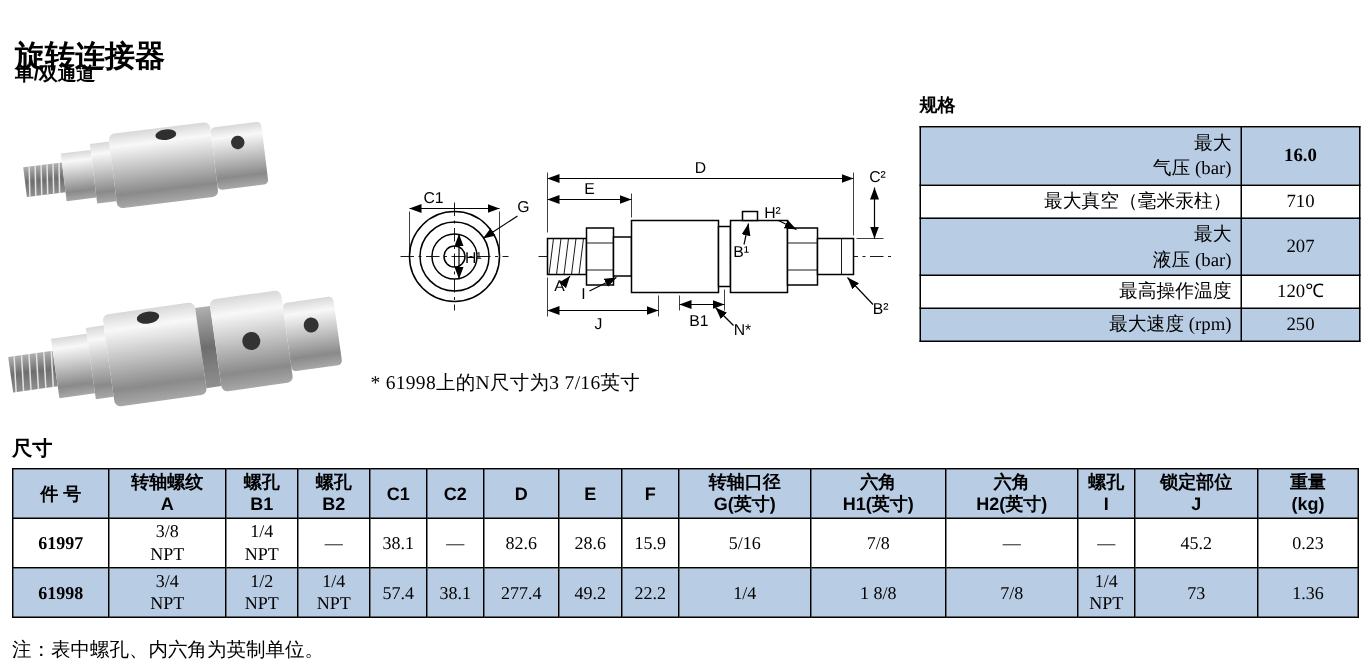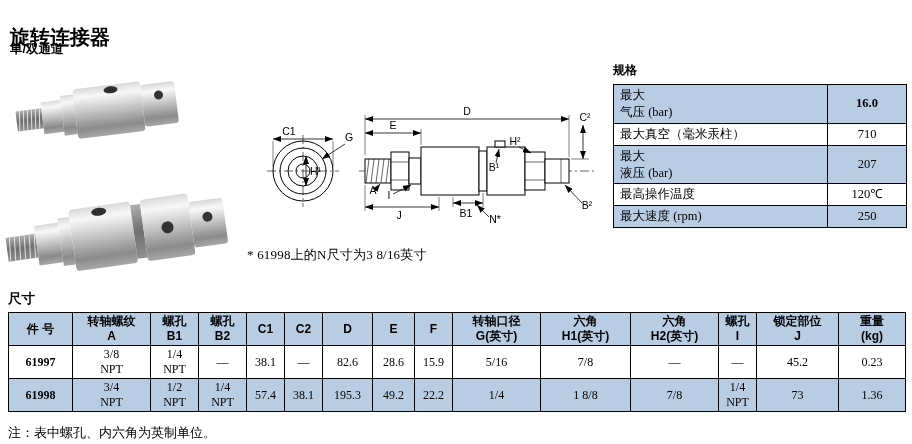--- a/index.html
+++ b/index.html
@@ -11,21 +11,21 @@
 
   .photo   { position:absolute; }
   .drawing { position:absolute; left:243px; top:95px; }
   .diagram-note { position:absolute; left:247px; top:246px; font-family:"Liberation Serif", serif;
                   font-size:13px; letter-spacing:0.2px; }
 
   .specs { position:absolute; left:613px; top:62px; width:294px; }
   .specs-title { font-size:12px; font-weight:bold; margin:0 0 5px 0; }
   .specs table { border-collapse:collapse; width:100%; table-layout:fixed; }
   .specs td { border:1px solid #000; padding:2px 6px; font-family:"Liberation Serif", serif;
-              font-size:12.5px; line-height:1.35; vertical-align:middle; }
+              font-size:12.5px; line-height:1.35; vertical-align:middle;text-align:right; }
   .specs td.label { white-space:pre-line; }
   .specs td.value { width:66px; text-align:center; }
   .specs tr:first-child td.value { font-weight:bold; }
 
   .hl { background:var(--hl, #b8cce4); }
 
   .dims { position:absolute; left:8px; top:290px; width:897px; }
   .dims-title { font-size:13.5px; font-weight:bold; margin:0 0 4px 0; }
   .dims table { border-collapse:collapse; width:100%; table-layout:fixed; }
   .dims th, .dims td { border:1px solid #000; padding:1px 2px; font-size:12px; line-height:1.25;
@@ -183,21 +183,21 @@
     <text x="272" y="50" text-anchor="middle">H²</text>
     <text x="251" y="76" text-anchor="middle">B¹</text>
     <text x="344" y="114" text-anchor="middle">B²</text>
     <text x="130" y="99" text-anchor="middle">A</text>
     <text x="146" y="104" text-anchor="middle">I</text>
     <text x="156" y="124" text-anchor="middle">J</text>
     <text x="223" y="122" text-anchor="middle">B1</text>
     <text x="252" y="128" text-anchor="middle">N*</text>
   </svg>
 
-  <div class="diagram-note">* 61998上的N尺寸为3 8/16英寸</div>
+  <div class="diagram-note">* 61998上的N尺寸为3 7/16英寸</div>
 
   <div class="specs">
     <div class="specs-title">规格</div>
     <table>
       <tbody>
         <tr class="hl">
           <td class="label">最大
 气压 (bar)</td>
           <td class="value">16.0</td>
         </tr>
@@ -293,21 +293,21 @@
         <tr class="hl">
           <td class="part">61998</td>
           <td>3/4
 NPT</td>
           <td>1/2
 NPT</td>
           <td>1/4
 NPT</td>
           <td>57.4</td>
           <td>38.1</td>
-          <td>195.3</td>
+          <td>277.4</td>
           <td>49.2</td>
           <td>22.2</td>
           <td>1/4</td>
           <td>1 8/8</td>
           <td>7/8</td>
           <td>1/4
 NPT</td>
           <td>73</td>
           <td>1.36</td>
         </tr>

